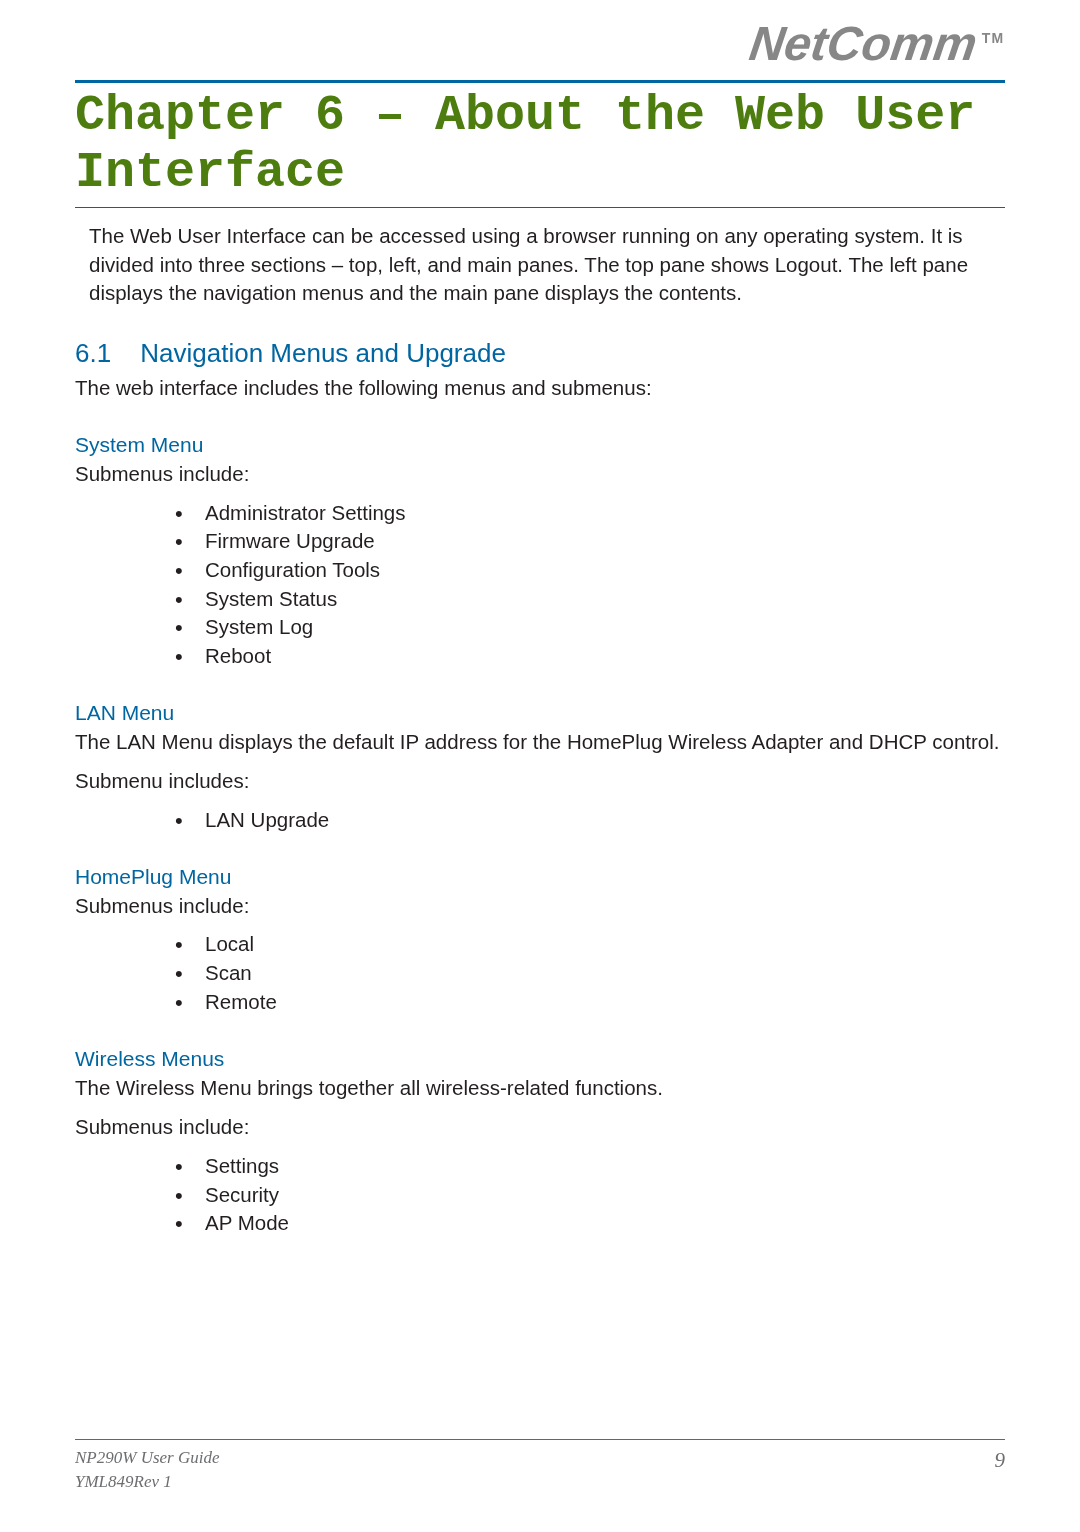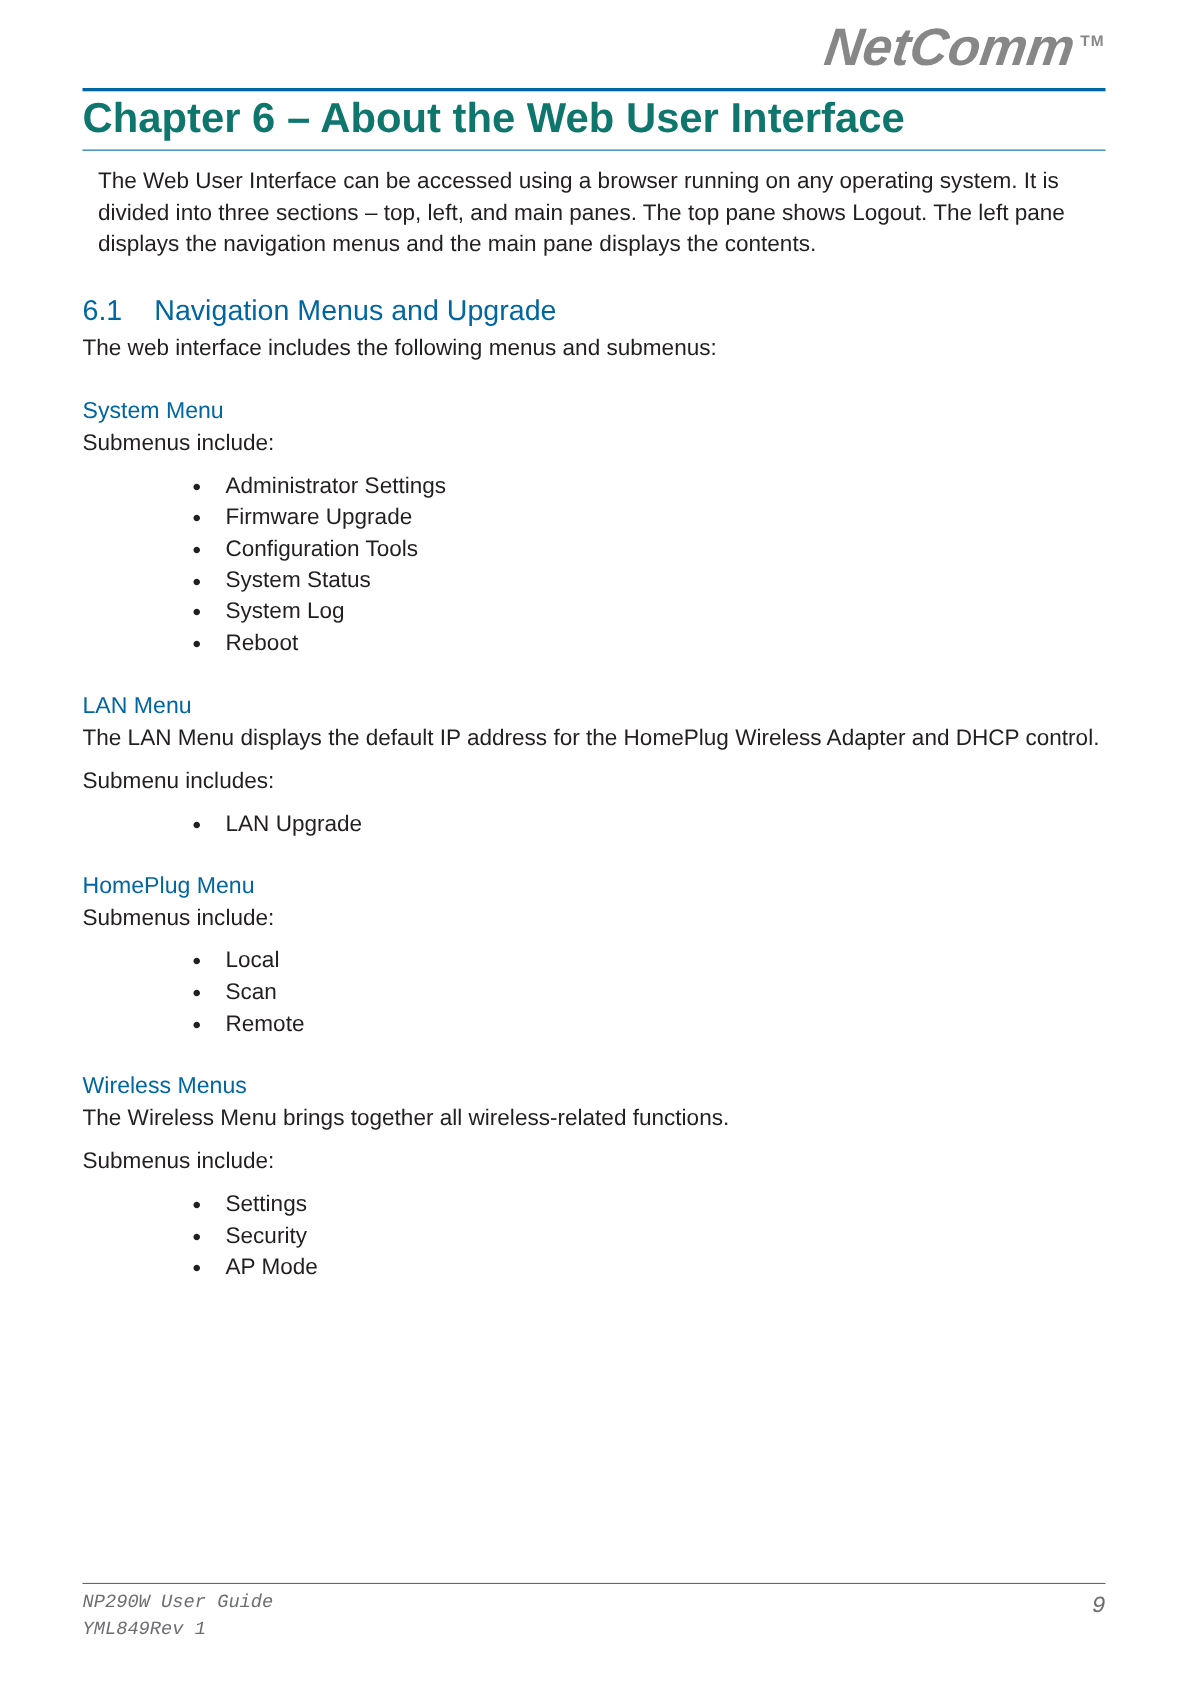--- a/index.html
+++ b/index.html
@@ -49,27 +49,27 @@
     display: inline-block;
     margin-left: 4px;
     letter-spacing: 1px;
   }
   .top-sep {
     border: none;
     border-top: 3px solid #0066a1;
     margin: 6px 0 2px 0;
   }
   .chapter-title {
-    color: #0f766e;
-    font-size: 38px;
+    color: #4d7c0f;
+    font-size: 50px;
     font-weight: 600;
     margin: 4px 0 6px 0;
     letter-spacing: 0px;
     font-stretch: condensed;
-    font-family: Liberation Sans, sans-serif;
+    font-family: Liberation Mono, monospace;
   }
   .title-sep {
     border: none;
     border-top: 1.5px solid #0066a1;
     margin: 2px 0 14px 0;
   }
   p.body {
     font-size: 20.5px;
     line-height: 1.4;
     margin: 0 0 24px 14px;
@@ -133,21 +133,21 @@
     margin: 0 0 6px 0;
   }
   .footer-row {
     display: flex;
     justify-content: space-between;
     align-items: flex-start;
     font-style: italic;
     color: #6d6e71;
     font-size: 17px;
     line-height: 1.4;
-    font-family: Liberation Mono, monospace;
+    font-family: Liberation Serif, serif;
   }
   .footer-right {
     font-style: italic;
     font-size: 21px;
     color: #6d6e71;
   }
 </style>
 </head>
 <body>
 

